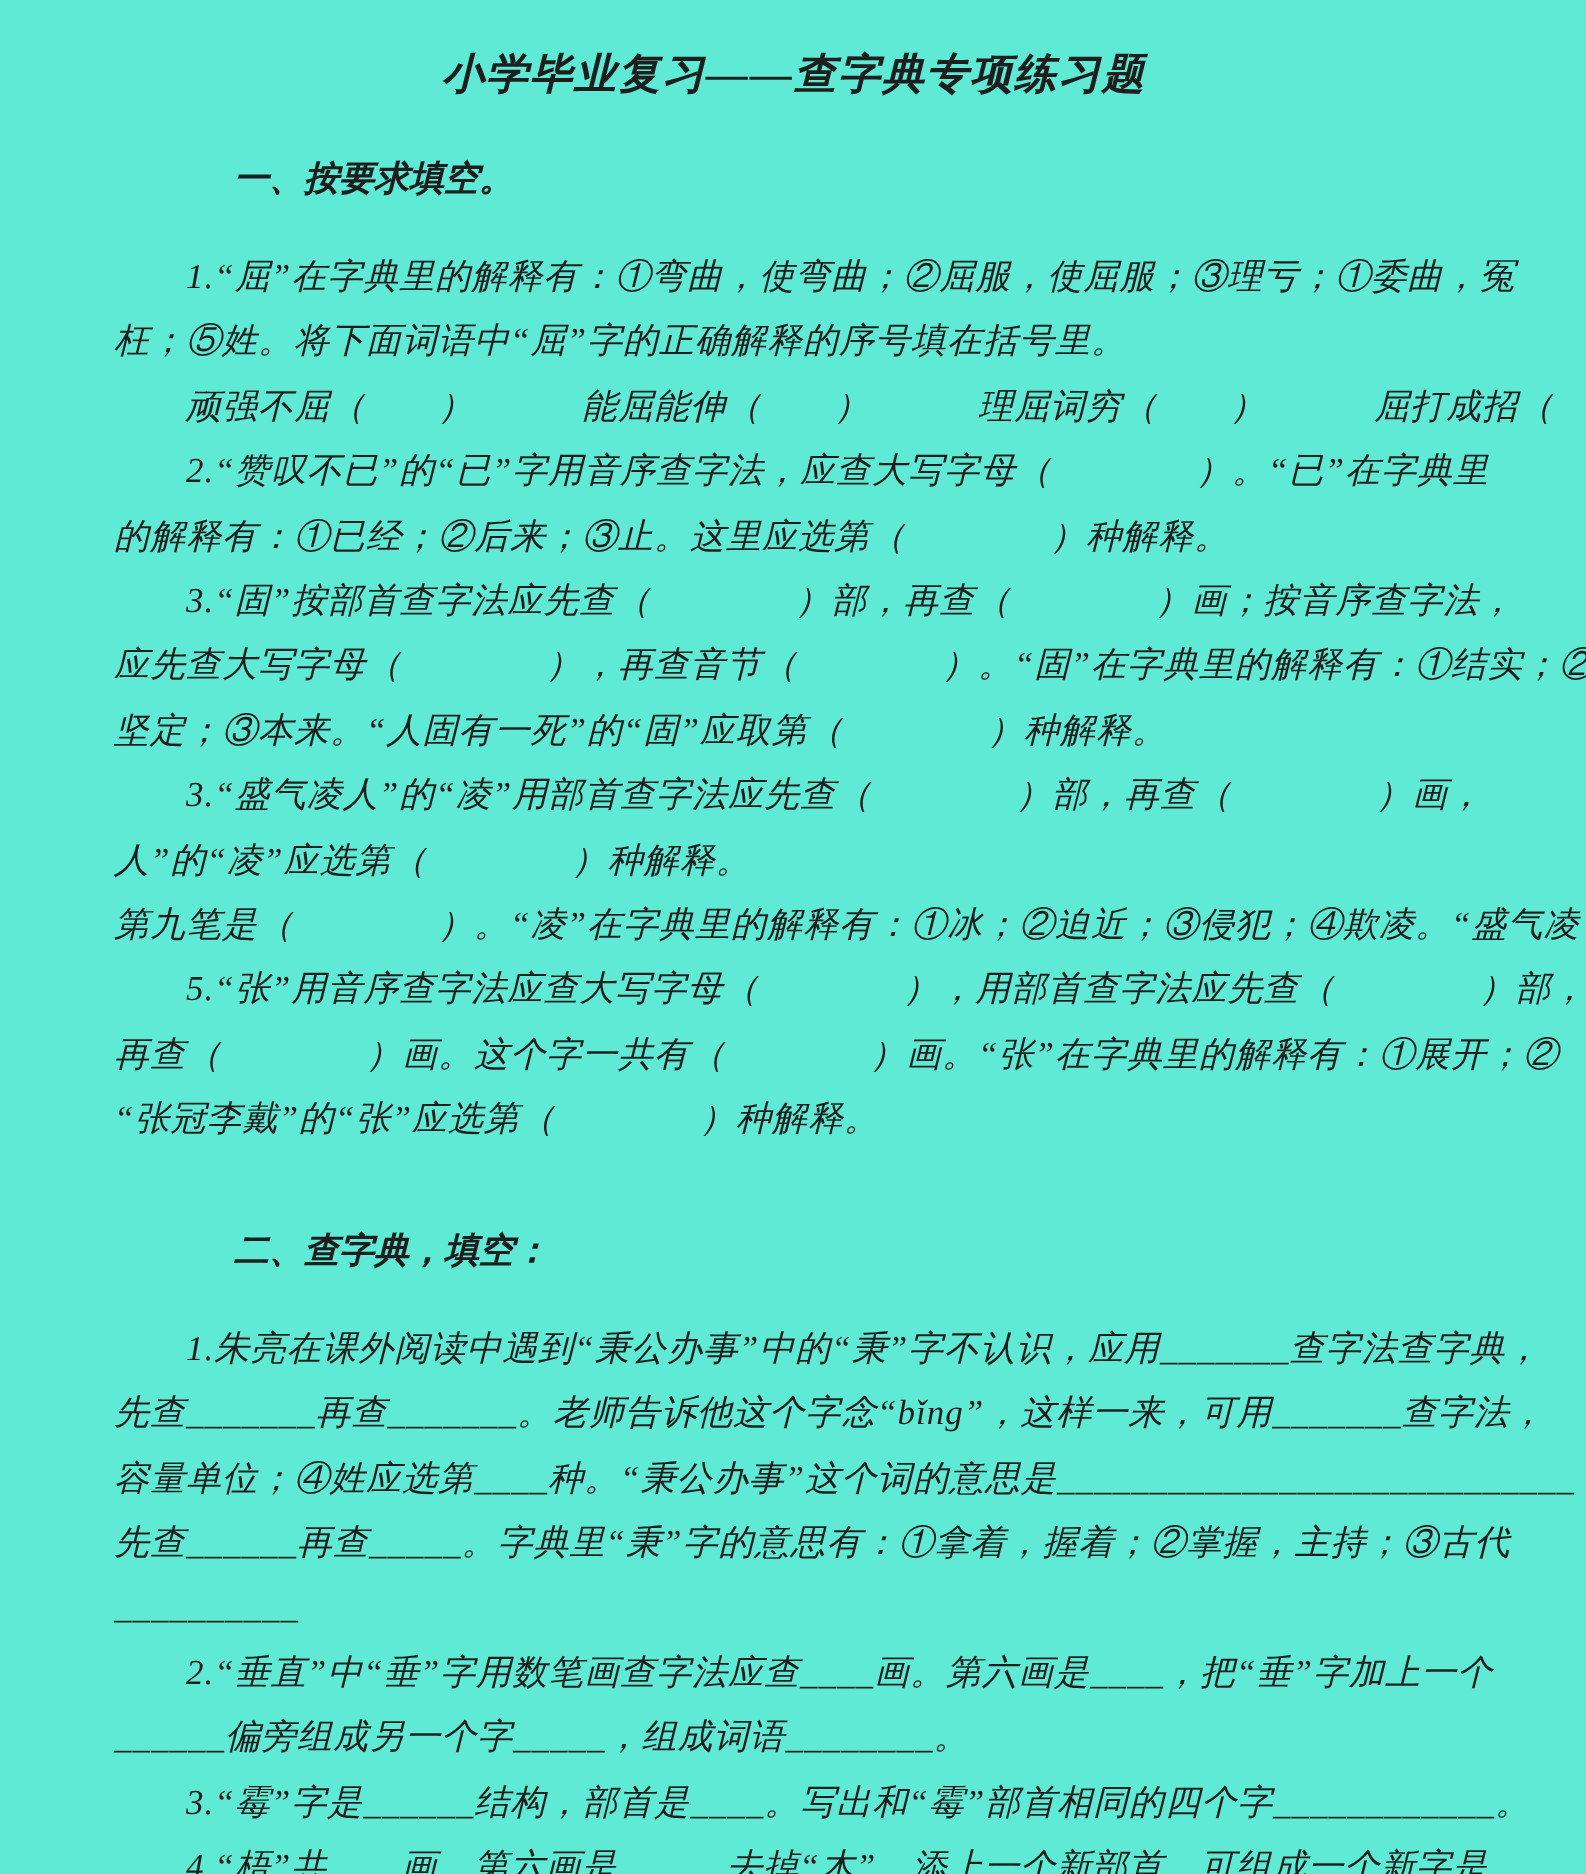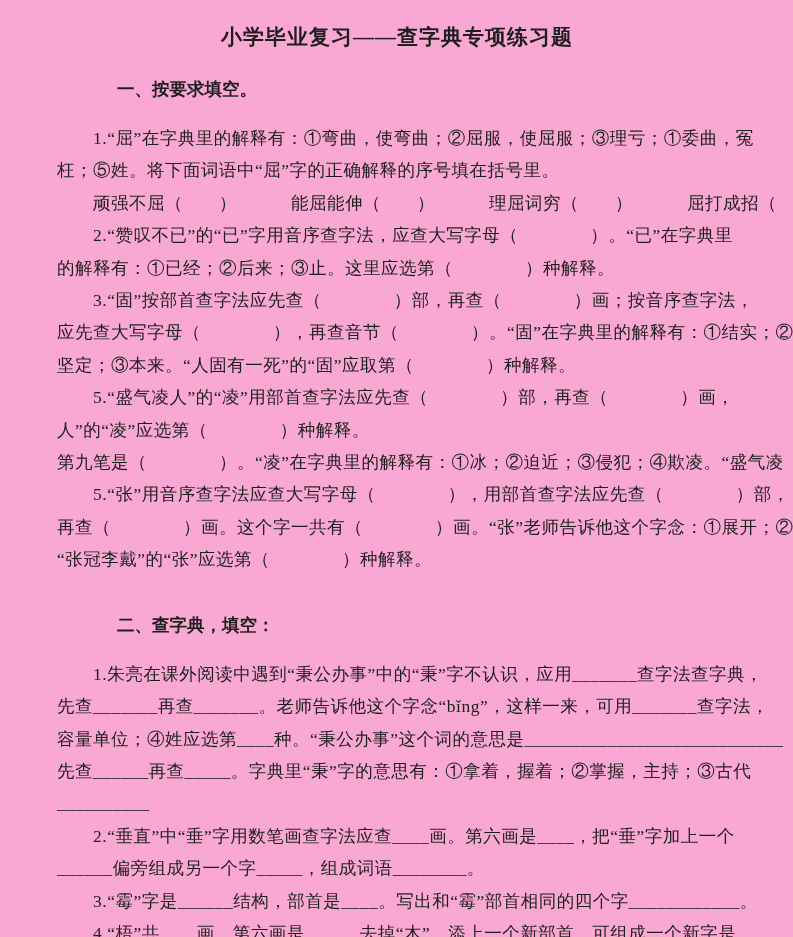--- a/index.html
+++ b/index.html
@@ -1,24 +1,25 @@
 <!DOCTYPE html>
 <html><head>
 <meta charset="utf-8">
 <style>
   html,body{margin:0;padding:0;background:#ffffff;}
   .page{
     position:relative;
     width:793px;height:937px;
-    background:#f9a8d4;
+    background:#5eead4;
     color:#1e1e1e;
     font-family:"Liberation Serif","DejaVu Serif",serif;
     box-sizing:border-box;
     padding:20px 56px 0 57px;
     overflow:hidden;
+    font-style:italic;
   }
   .title{
     font-size:21px;
     font-weight:bold;
     text-align:center;
     margin:0 0 19px 0;
     letter-spacing:1px;
     line-height:34px;
   }
   .section{margin:0;}
@@ -50,25 +51,25 @@
     <h2 class="section-heading">一、按要求填空。</h2>
     <div class="lines">
         <div class="line indent">1.“屈”在字典里的解释有：①弯曲，使弯曲；②屈服，使屈服；③理亏；①委曲，冤</div>
         <div class="line">枉；⑤姓。将下面词语中“屈”字的正确解释的序号填在括号里。</div>
         <div class="line indent">顽强不屈（　　）　　　能屈能伸（　　）　　　理屈词穷（　　）　　　屈打成招（　　）</div>
         <div class="line indent">2.“赞叹不已”的“已”字用音序查字法，应查大写字母（　　　　）。“已”在字典里</div>
         <div class="line">的解释有：①已经；②后来；③止。这里应选第（　　　　）种解释。</div>
         <div class="line indent">3.“固”按部首查字法应先查（　　　　）部，再查（　　　　）画；按音序查字法，</div>
         <div class="line">应先查大写字母（　　　　），再查音节（　　　　）。“固”在字典里的解释有：①结实；②</div>
         <div class="line">坚定；③本来。“人固有一死”的“固”应取第（　　　　）种解释。</div>
-        <div class="line indent">5.“盛气凌人”的“凌”用部首查字法应先查（　　　　）部，再查（　　　　）画，</div>
+        <div class="line indent">3.“盛气凌人”的“凌”用部首查字法应先查（　　　　）部，再查（　　　　）画，</div>
         <div class="line">人”的“凌”应选第（　　　　）种解释。</div>
         <div class="line">第九笔是（　　　　）。“凌”在字典里的解释有：①冰；②迫近；③侵犯；④欺凌。“盛气凌</div>
         <div class="line indent">5.“张”用音序查字法应查大写字母（　　　　），用部首查字法应先查（　　　　）部，</div>
-        <div class="line">再查（　　　　）画。这个字一共有（　　　　）画。“张”老师告诉他这个字念：①展开；②</div>
+        <div class="line">再查（　　　　）画。这个字一共有（　　　　）画。“张”在字典里的解释有：①展开；②</div>
         <div class="line">“张冠李戴”的“张”应选第（　　　　）种解释。</div>
       </div>
   </div>
 
   <div class="section section--two">
     <h2 class="section-heading">二、查字典，填空：</h2>
     <div class="lines">
         <div class="line indent">1.朱亮在课外阅读中遇到“秉公办事”中的“秉”字不认识，应用_______查字法查字典，</div>
         <div class="line">先查_______再查_______。老师告诉他这个字念“bǐng”，这样一来，可用_______查字法，</div>
         <div class="line">容量单位；④姓应选第____种。“秉公办事”这个词的意思是____________________________</div>

